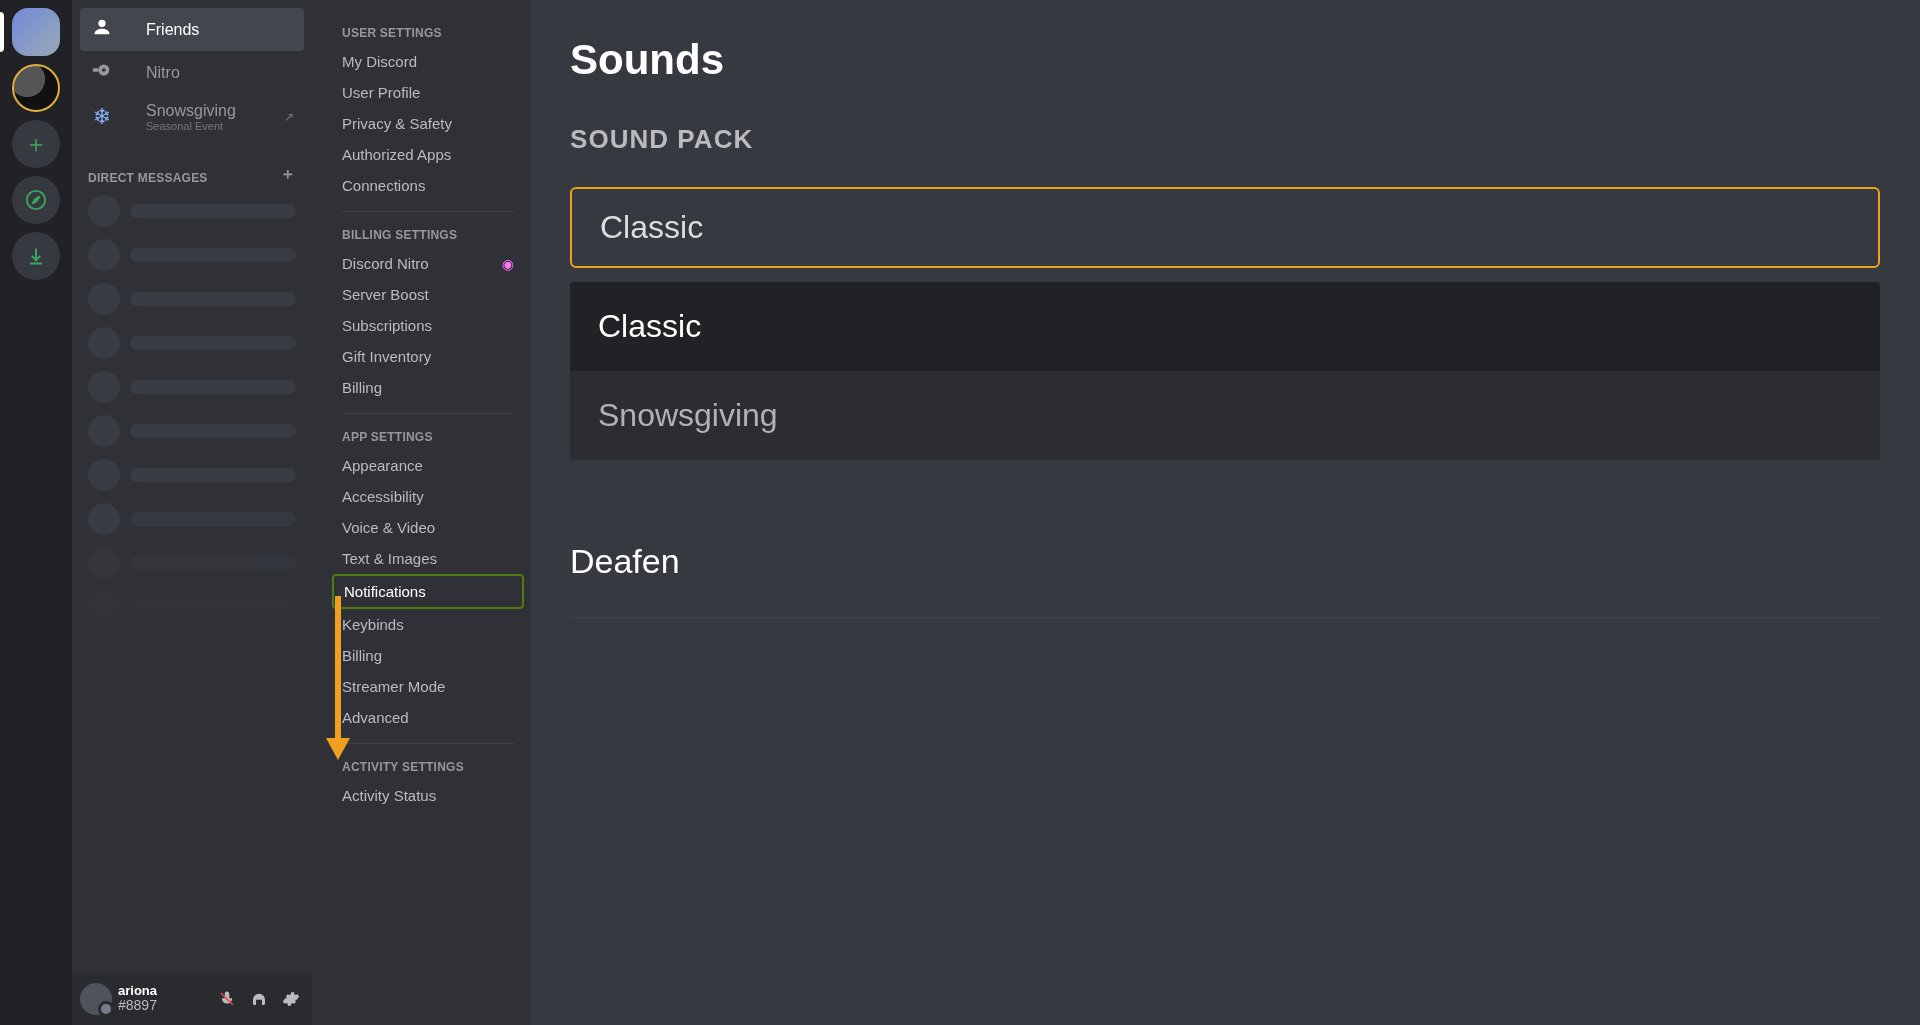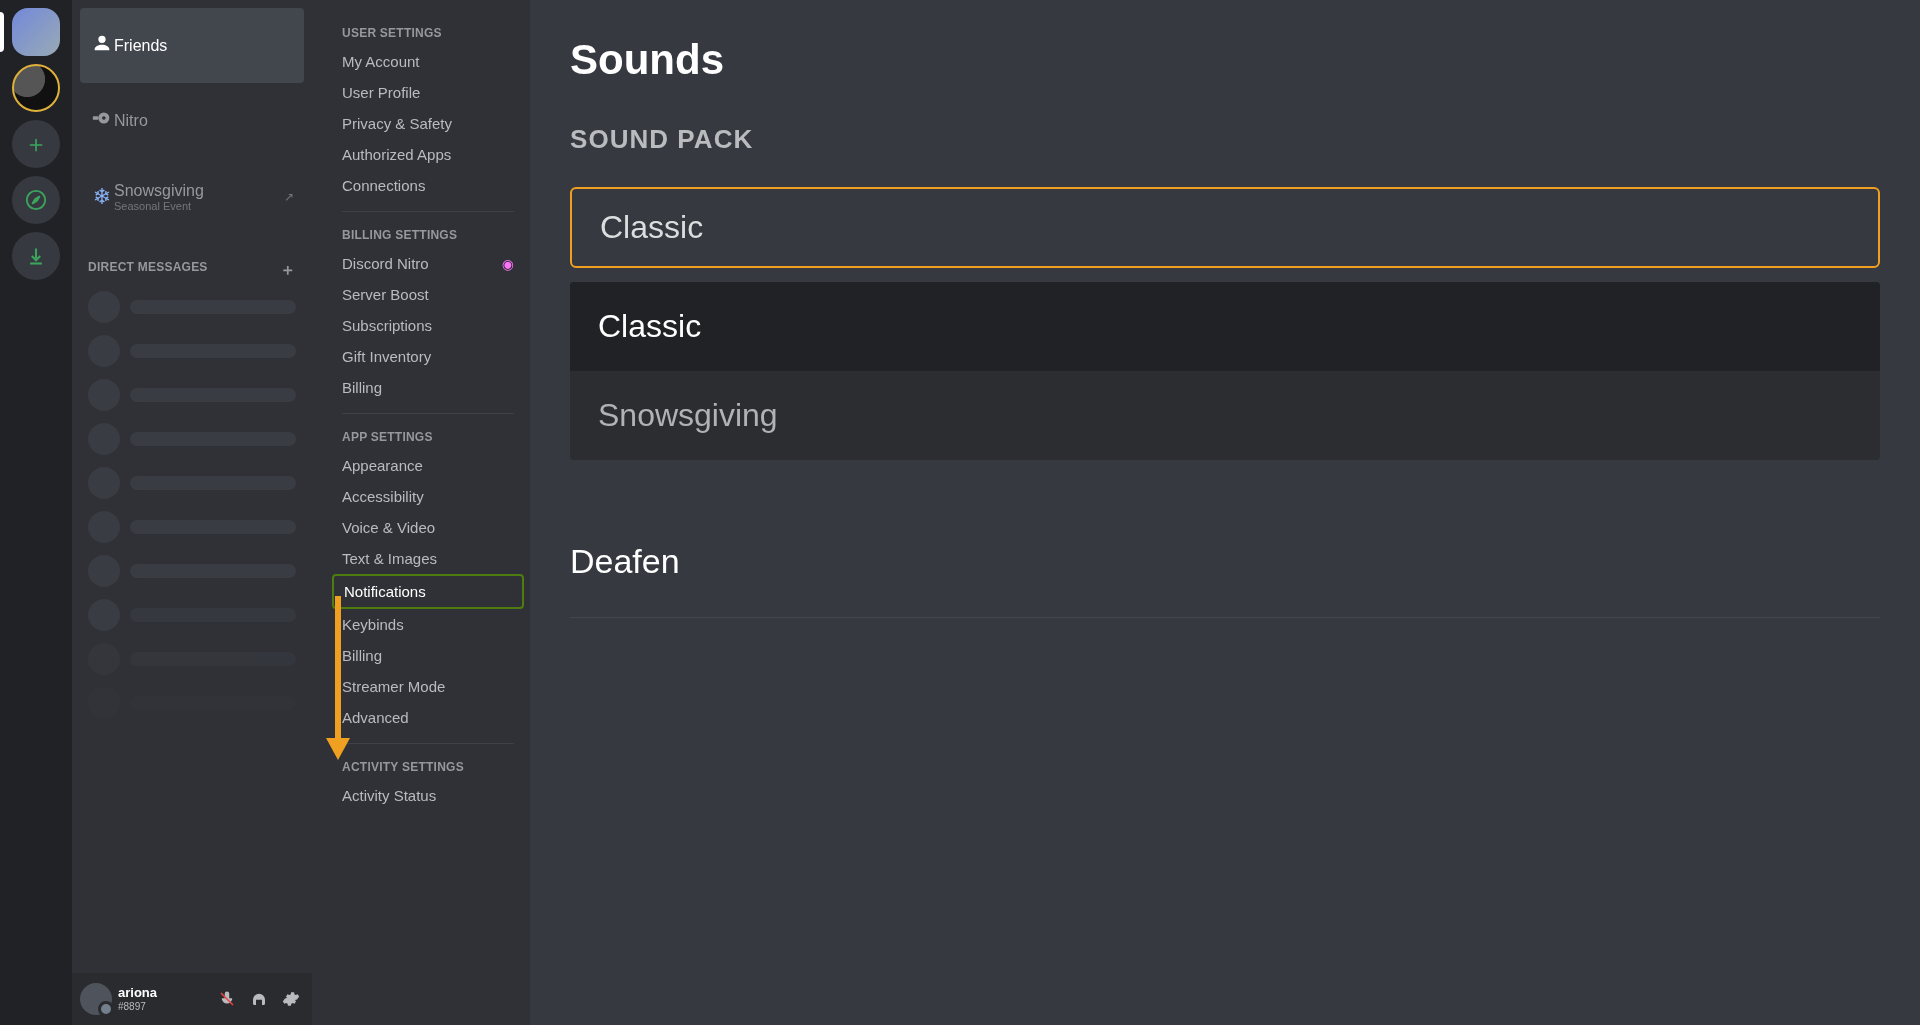--- a/index.html
+++ b/index.html
@@ -44,32 +44,32 @@
 .server-item.green-down { color: #3ba55d; font-size: 22px; }
 .channel-col {
   width: 240px;
   background: #2f3136;
   display: flex;
   flex-direction: column;
   position: relative;
 }
 .nav-top { padding: 8px; }
 .nav-item {
-  display: flex; align-items: center; gap: 0;
-  padding: 24px 10px;
+  display: flex; align-items: center; gap: 32px;
+  padding: 8px 10px;
   border-radius: 4px;
   color: #96989d;
   cursor: pointer;
 }
 .nav-item.active { background: #42464d; color: #fff; }
 .nav-item .icon { width: 24px; text-align: center; font-size: 18px; }
 .nav-item .sub { font-size: 11px; color: #72767d; display: block; }
 .nav-item .ext-icon { margin-left: auto; font-size: 12px; color: #72767d; }
 .dm-header {
-  display: flex; justify-content: space-between; align-items: flex-start;
+  display: flex; justify-content: space-between; align-items: flex-end;
   padding: 16px 16px 4px; color: #96989d;
   font-size: 12px; font-weight: 600; letter-spacing: .02em;
 }
 .dm-list { padding: 0 8px; }
 .dm-placeholder {
   display: flex; align-items: center; gap: 10px;
   padding: 6px 8px;
 }
 .dm-avatar-ph { width: 32px; height: 32px; border-radius: 50%; background: #393c43; }
 .dm-line-ph { flex: 1; height: 14px; border-radius: 8px; background: #393c43; }
@@ -78,21 +78,21 @@
   height: 52px;
   background: #292b2f;
   display: flex; align-items: center;
   padding: 0 8px;
   gap: 6px;
 }
 .user-avatar { width: 32px; height: 32px; border-radius: 50%; background: #4f545c; position: relative; }
 .user-avatar::after { content:""; position:absolute; right:-2px; bottom:-2px; width:10px; height:10px; border-radius:50%; border:3px solid #292b2f; background:#747f8d; }
 .user-meta { line-height: 1.1; }
 .user-name { font-size: 13px; color: #fff; font-weight: 600; }
-.user-tag { font-size: 10px; color: #b9bbbe; }
+.user-tag { font-size: 14px; color: #b9bbbe; }
 .user-actions { margin-left: auto; display: flex; gap: 6px; }
 .user-actions .ua { width: 26px; height: 26px; display:flex; align-items:center; justify-content:center; color:#b9bbbe; cursor:pointer; font-size:16px; }
 .arrow-annot {
   position: absolute;
   left: 256px;
   top: 596px;
   width: 20px; height: 164px;
   display:flex; flex-direction:column; align-items:center;
 }
 .arrow-line { width: 6px; flex: 1; background: #f0a020; }
@@ -289,21 +289,21 @@
   </div>
   <div class="arrow-annot">
     <div class="arrow-line"></div>
       <div class="arrow-head"></div>
   </div>
 </div>
 
 <div class="settings-sidebar" id="settings-sidebar">
     <div class="set-group-title">USER SETTINGS</div>
     <div class="set-item">
-      <span>My Account</span>
+      <span>My Discord</span>
     </div>
     <div class="set-item">
       <span>User Profile</span>
     </div>
     <div class="set-item">
       <span>Privacy &amp; Safety</span>
     </div>
     <div class="set-item">
       <span>Authorized Apps</span>
     </div>

